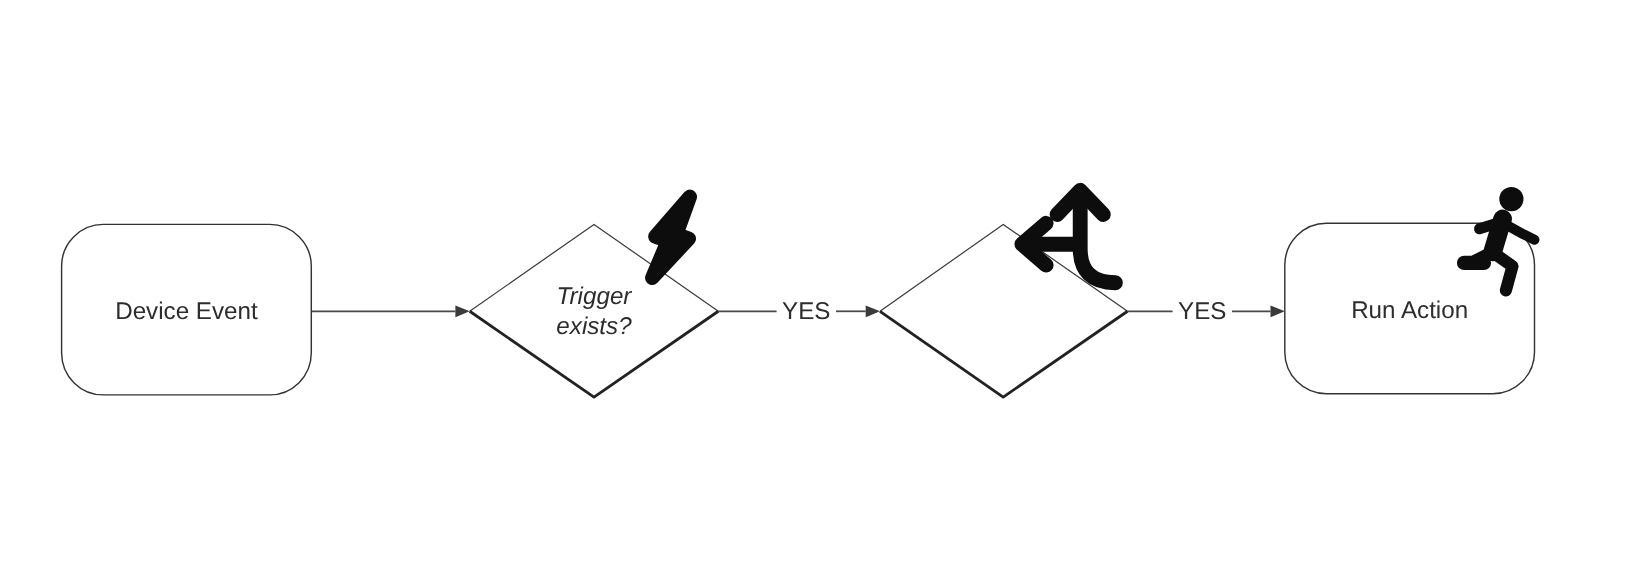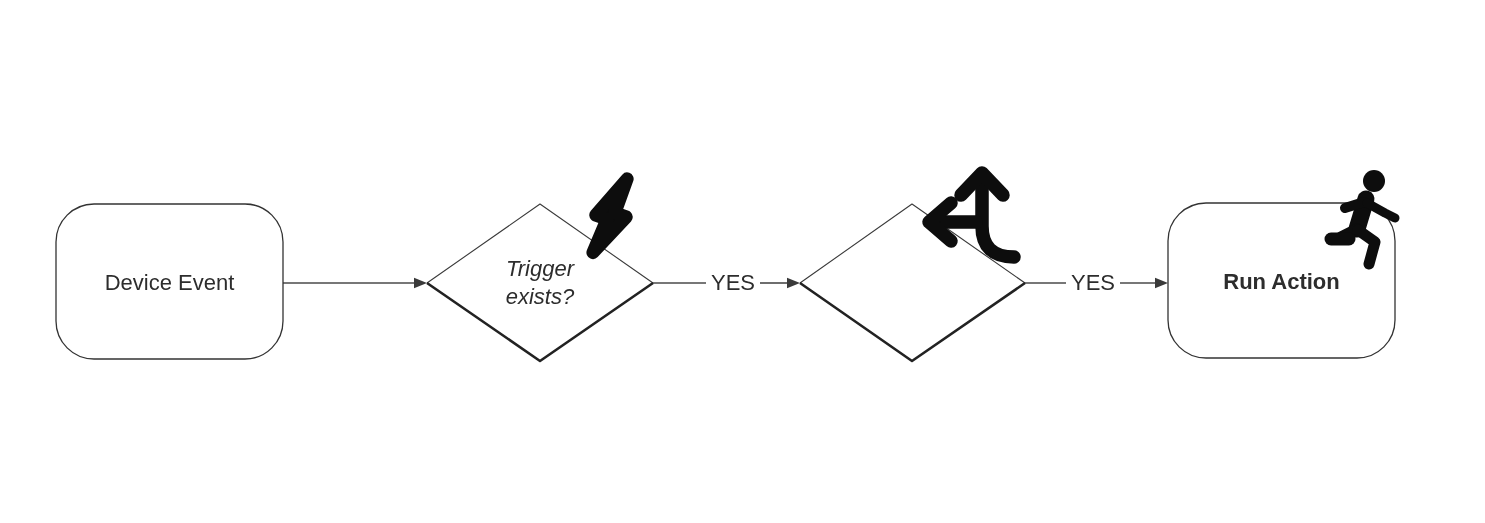--- a/index.html
+++ b/index.html
@@ -30,21 +30,21 @@
     white-space: pre-line;
   }
   .box-label {
     display: flex;
     align-items: center;
     justify-content: center;
     padding-top: 3px;
     box-sizing: border-box;
   }
   .lbl-device   { left: 56px;   top: 204px; width: 227px; height: 155px; }
-  .lbl-run      { left: 1168px; top: 203px; width: 227px; height: 155px; font-weight: bold; }
+  .lbl-run      { left: 1168px; top: 203px; width: 227px; height: 155px; }
   .lbl-trigger  { left: 440px;  top: 255px; width: 200px; font-style: italic; }
   .lbl-cond     { left: 812px;  top: 255px; width: 200px; }
   .lbl-yes1     { left: 693px;  top: 269px; width: 80px;  }
   .lbl-yes2     { left: 1053px; top: 269px; width: 80px;  }
 </style>
 </head>
 <body>
 
 <div class="canvas">
 

